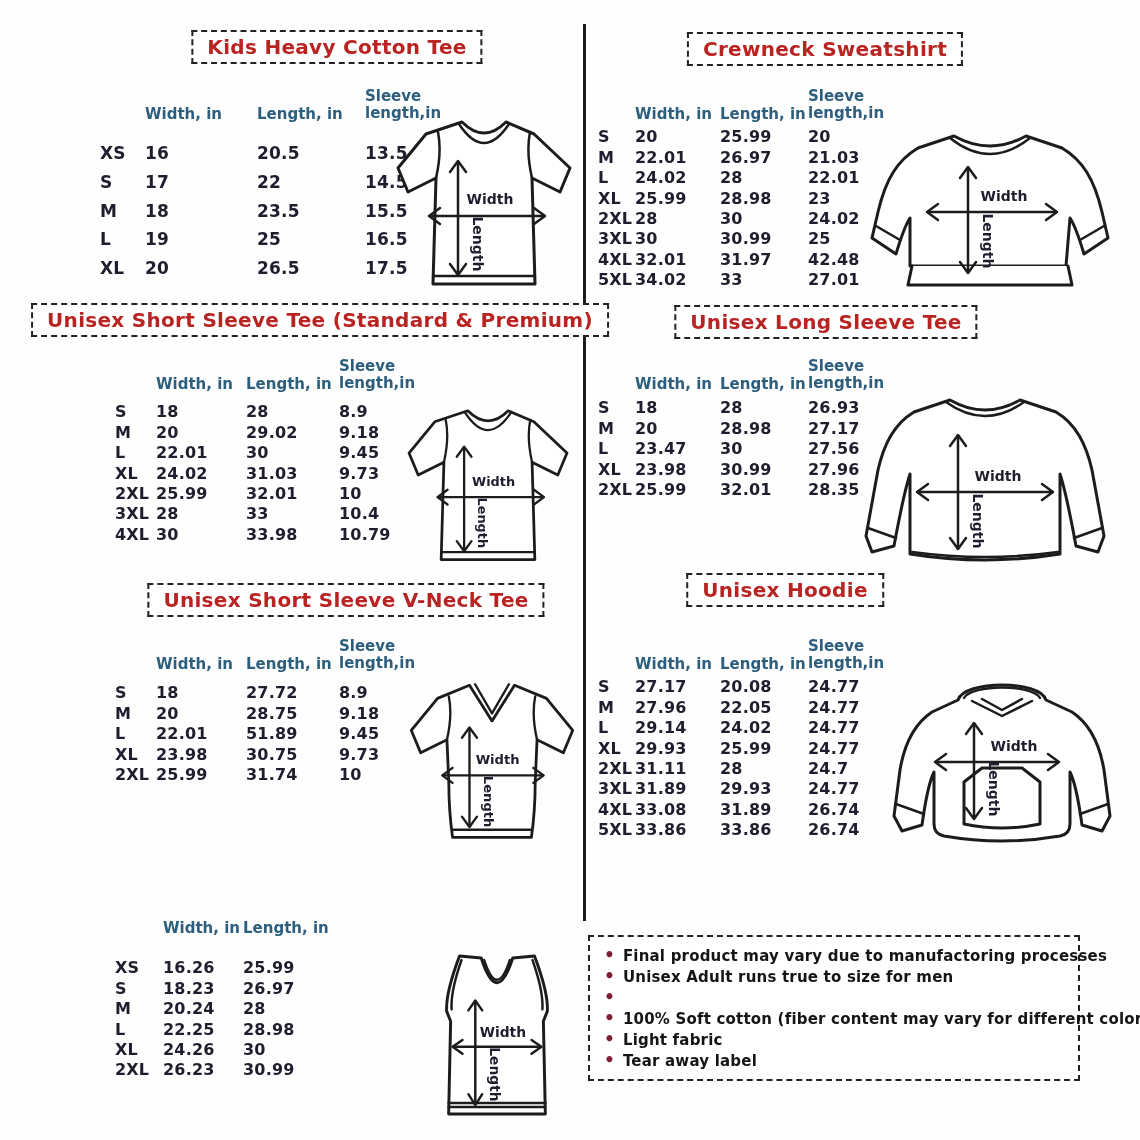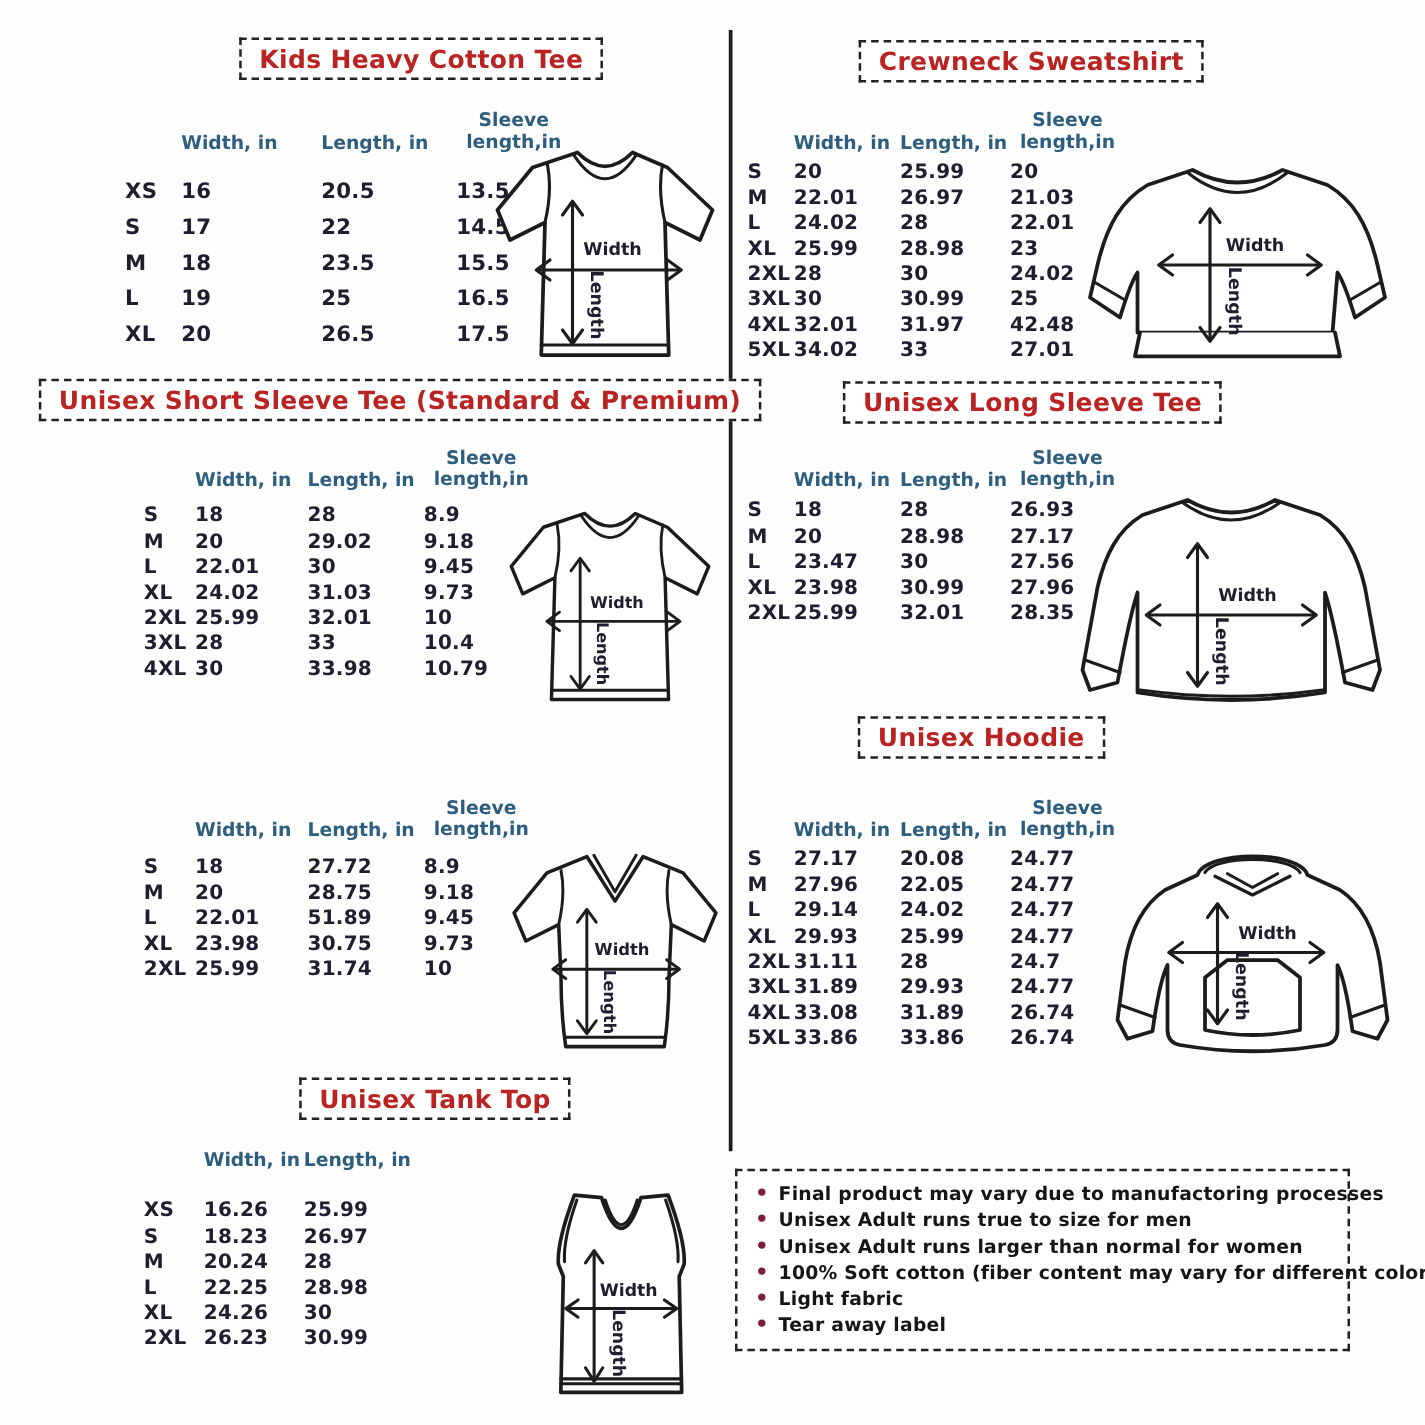--- a/index.html
+++ b/index.html
@@ -15,21 +15,21 @@
   .thead.single{height:24px;}
   .tbody{position:absolute;left:0;}
   .trow{display:grid;align-items:center;height:20.4px;}
   .cols-kids .trow{height:28.8px;}
   .cols-kids .thead,.cols-kids .trow{grid-template-columns:45px 112px 108px 92px;}
   .cols-l .thead,.cols-l .trow{grid-template-columns:41px 90px 93px 92px;}
   .cols-r .thead,.cols-r .trow{grid-template-columns:37px 85px 88px 92px;}
   .cols-tank .thead,.cols-tank .trow{grid-template-columns:48px 80px 110px;}
   .cell{line-height:1.1;}
   .hd{color:var(--header_blue,#2d5e7e);font-weight:bold;font-size:15px;}
-  .hd.two{white-space:pre-line;text-align:center;line-height:1.12;}
+  .hd.two{white-space:pre-line;text-align:left;line-height:1.12;}
   .sz,.val{font-weight:bold;font-size:16px;color:var(--text_dark,#211d2e);letter-spacing:.2px;}
   .cols-kids .sz,.cols-kids .val{font-size:17px;}
   .garment{position:absolute;}
   .garment .o{stroke:var(--line,#1c1c1c);stroke-width:3;fill:#fff;stroke-linejoin:round;stroke-linecap:round;}
   .garment .d{stroke:var(--line,#1c1c1c);stroke-width:2.5;fill:none;stroke-linejoin:round;stroke-linecap:round;}
   .garment .arr{stroke:var(--line,#1c1c1c);stroke-width:2.5;fill:none;stroke-linejoin:round;stroke-linecap:round;}
   .garment .lab{font-family:"DejaVu Sans",sans-serif;font-weight:bold;font-size:14px;fill:var(--text_dark,#211d2e);}
   .notes{position:absolute;left:588px;top:935px;width:464px;border:2px dashed #222;
          background:#fff;padding:8px 12px;}
   .note{display:flex;align-items:baseline;height:21px;}
@@ -307,20 +307,21 @@
     </g>
     <g>
       <line class="arr" x1="62" y1="104" x2="196" y2="104"></line>
       <polyline class="arr" points="72,96 61,104 72,112"></polyline>
         <polyline class="arr" points="186,96 197,104 186,112"></polyline>
     </g>
     <text class="lab" x="142" y="93" text-anchor="middle">Width</text>
     <text class="lab" x="117" y="133" text-anchor="middle" transform="rotate(90 117 133)">Length</text>
   </svg>
 
+  <div class="title-box" style="left:346px;top:583px">Unisex Short Sleeve V-Neck Tee</div>
   <div class="table cols-l" style="left:115px;top:632px">
     <div class="thead">
       <div class="cell sz"></div>
       <div class="cell hd">Width, in</div>
       <div class="cell hd">Length, in</div>
       <div class="cell hd two">Sleeve
 length,in</div>
     </div>
     <div class="tbody" style="top:51px">
         <div class="trow">
@@ -446,21 +447,20 @@
     </g>
     <g>
       <line class="arr" x1="48" y1="94" x2="170" y2="94"></line>
       <polyline class="arr" points="58,86 47,94 58,102"></polyline>
         <polyline class="arr" points="160,86 171,94 160,102"></polyline>
     </g>
     <text class="lab" x="126" y="83" text-anchor="middle">Width</text>
     <text class="lab" x="101" y="121" text-anchor="middle" transform="rotate(90 101 121)">Length</text>
   </svg>
 
-  <div class="title-box" style="left:348px;top:862px">Unisex Tank Top</div>
   <div class="table cols-tank" style="left:115px;top:912px">
     <div class="thead single">
       <div class="cell sz"></div>
       <div class="cell hd">Width, in</div>
       <div class="cell hd">Length, in</div>
     </div>
     <div class="tbody" style="top:46px">
         <div class="trow">
           <div class="cell sz">XS</div>
           <div class="cell val">16.26</div>
@@ -516,21 +516,20 @@
     <div class="note">
       <span class="bullet">•</span>
       <span class="note-text">Final product may vary due to manufactoring processes</span>
     </div>
     <div class="note">
       <span class="bullet">•</span>
       <span class="note-text">Unisex Adult runs true to size for men</span>
     </div>
     <div class="note">
       <span class="bullet">•</span>
-      <span class="note-text">Unisex Adult runs larger than normal for women</span>
     </div>
     <div class="note">
       <span class="bullet">•</span>
       <span class="note-text">100% Soft cotton (fiber content may vary for different colors)</span>
     </div>
     <div class="note">
       <span class="bullet">•</span>
       <span class="note-text">Light fabric</span>
     </div>
     <div class="note">

